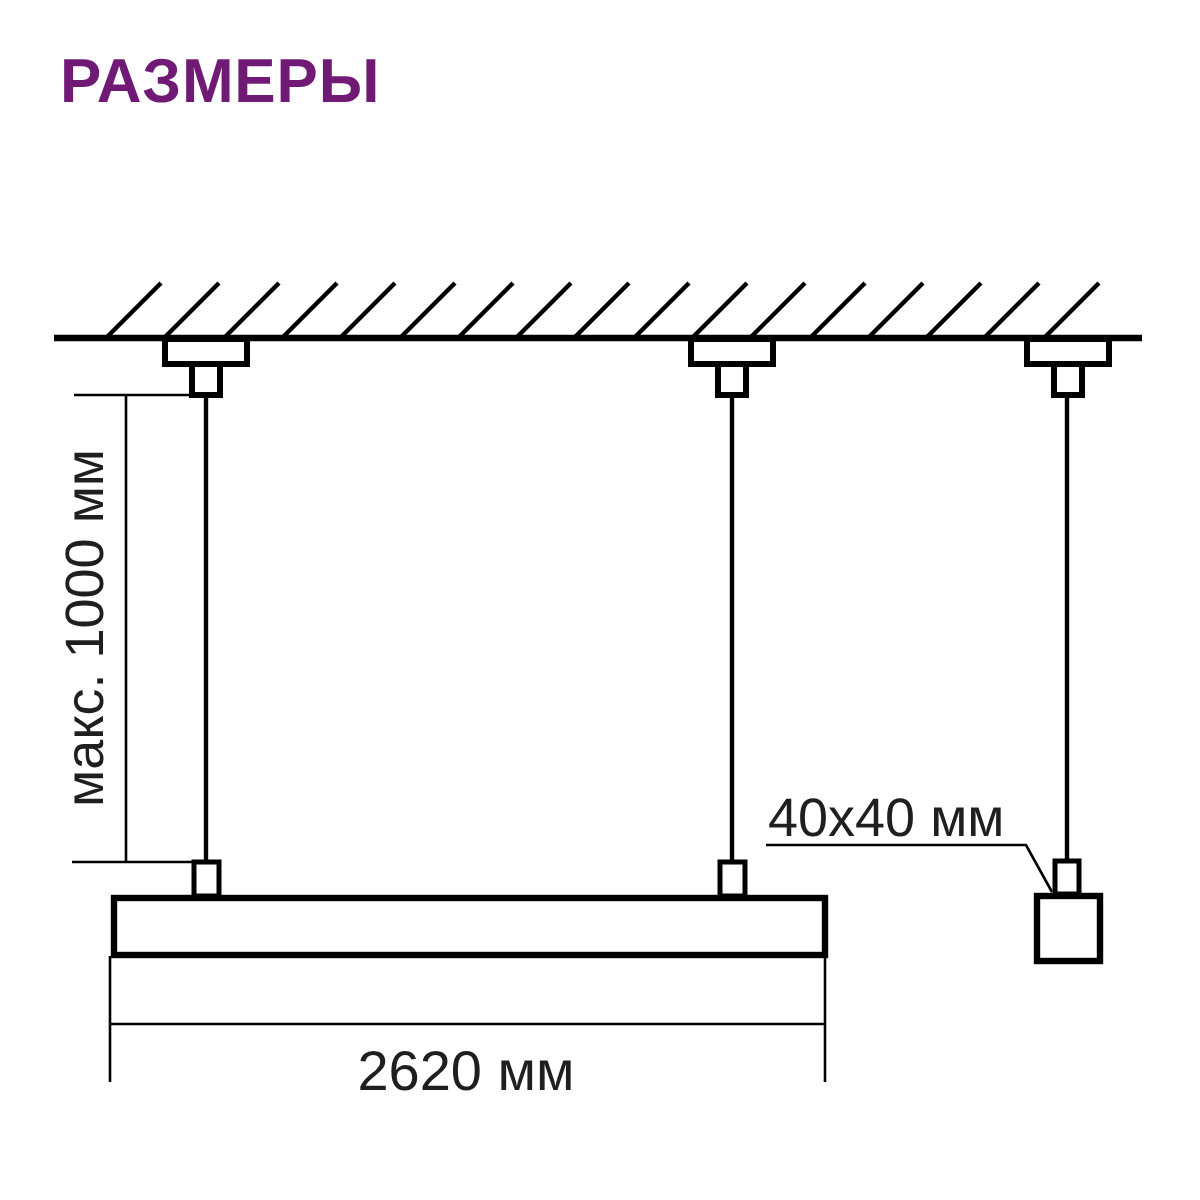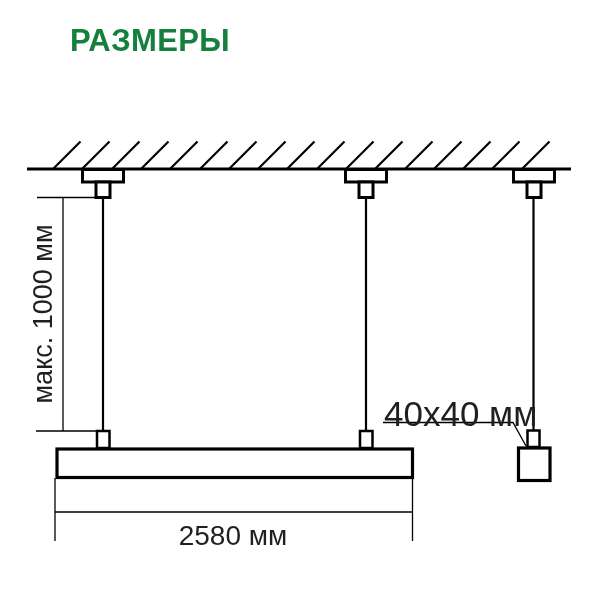--- a/index.html
+++ b/index.html
@@ -12,27 +12,26 @@
     width: 600px;
     height: 600px;
     background: #ffffff;
     overflow: hidden;
     font-family: "Liberation Sans", "DejaVu Sans", sans-serif;
   }
   .title-block {
     position: absolute;
     left: 30px;
     top: 21px;
-    color: #15803d;
+    color: #701a75;
     font-size: 31px;
     font-weight: 700;
     line-height: 39px;
     letter-spacing: 0.4px;
     white-space: nowrap;
-    margin-left: 40px;
   }
   .diagram-svg {
     position: absolute;
     left: 0;
     top: 0;
     width: 600px;
     height: 600px;
   }
   .dim-label {
     position: absolute;
@@ -48,21 +47,21 @@
   }
   .dim-label.length {
     left: 233px;
     top: 520px;
     font-size: 28px;
     transform: translateX(-50%);
   }
   .dim-label.profile {
     left: 384px;
     top: 394px;
-    font-size: 35px;
+    font-size: 27px;
   }
   svg .outline { fill: #ffffff; stroke: #000000; }
   svg .thin { stroke: #000000; fill: none; }
 </style>
 </head>
 <body>
 
 <div class="canvas">
 
   <div class="title-block">
@@ -111,16 +110,16 @@
       <line class="thin" x1="55" y1="478" x2="55" y2="541" stroke-width="1.3"></line>
       <line class="thin" x1="412.5" y1="478" x2="412.5" y2="541" stroke-width="1.3"></line>
       <line class="thin" x1="55" y1="512" x2="412.5" y2="512" stroke-width="1.3"></line>
     </g>
 
     <path class="thin" d="M383 422.5 L513 422.5 L526 446" stroke-width="1.3"></path>
 
   </svg>
 
   <div class="dim-label vertical">макс. 1000 мм</div>
-  <div class="dim-label length">2580 мм</div>
+  <div class="dim-label length">2620 мм</div>
   <div class="dim-label profile">40x40 мм</div>
 
 </div>
 
 </body></html>

